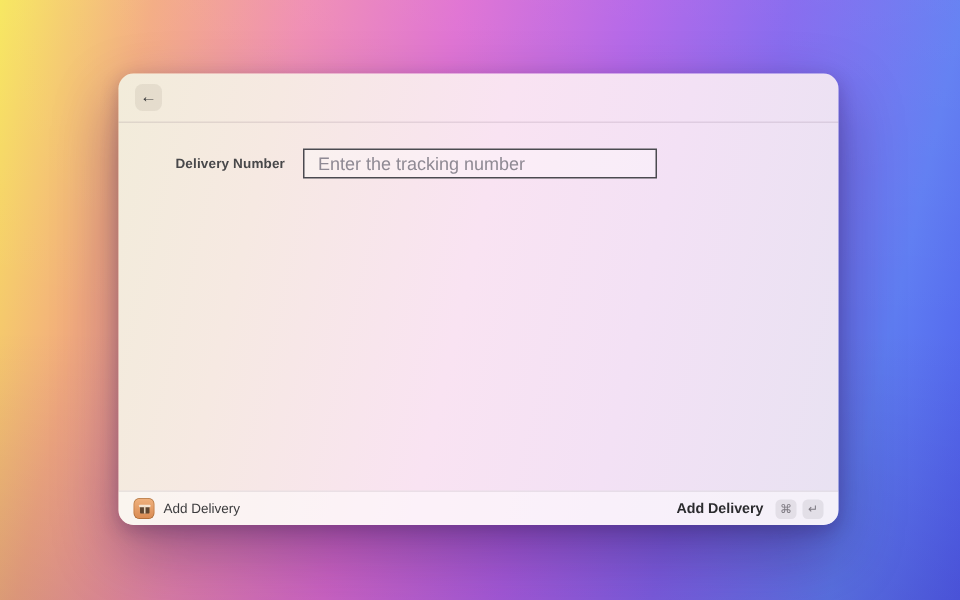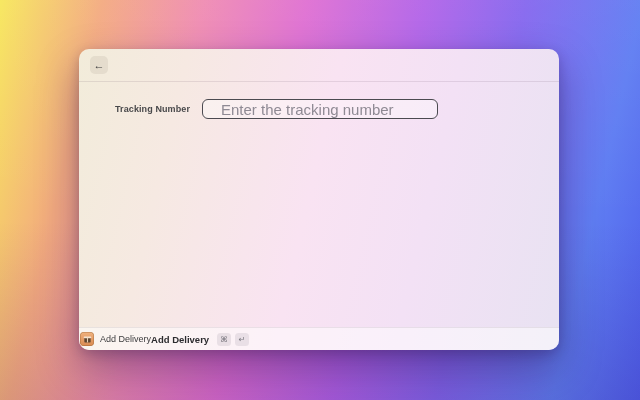--- a/index.html
+++ b/index.html
@@ -33,34 +33,34 @@
   .row { position:absolute; left:0; right:0; height:20px; }
   .row.r1 { top:50px; }
   .row.r2 { top:84px; }
   .field-label {
     position:absolute; left:0; width:111px; line-height:20px;
     text-align:right; font-size:9px; font-weight:bold; color:#48484a;
     letter-spacing:0.1px;
   }
   .field-input {
     position:absolute; left:123px; width:236px; height:20px;
-    border-radius:6px; background:rgba(255,255,255,0.38);
+    border-radius:0; background:rgba(255,255,255,0.38);
     font-family:"Liberation Sans","DejaVu Sans",sans-serif;
-    font-size:15px; color:#3a3a3c; padding:0 18px; outline:none;
+    font-size:12px; color:#3a3a3c; padding:0 9px; outline:none;
   }
   .field-input.focused { border:1.5px solid #4b4a50; }
   .field-input.normal  { border:1px solid rgba(110,85,120,0.30); }
   .field-input::placeholder { color:#8f8a94; opacity:1; }
 
   .footer {
     position:absolute; left:0; right:0; bottom:0; height:23px;
     background:rgba(255,255,255,0.50);
     border-top:1px solid rgba(80,60,80,0.10);
-    display:flex; align-items:center; justify-content:flex-start;
-    padding:0 1px;
+    display:flex; align-items:center; justify-content:space-between;
+    padding:0 10px;
   }
   .footer-left { display:flex; align-items:center; gap:6px; }
   .app-icon {
     width:14px; height:14px; border-radius:4px;
     background:linear-gradient(180deg,#f0b27e 0%,#d98a51 100%);
     box-shadow:inset 0 0 0 0.5px rgba(120,70,20,0.5);
     display:flex; align-items:center; justify-content:center;
   }
   .footer-title { font-size:9px; color:#3c3c3e; }
   .footer-right { display:flex; align-items:center; gap:4px; }
@@ -77,21 +77,21 @@
 
 <div class="window">
 
   <div class="titlebar">
     <div class="back-btn">
       <span>←</span>
     </div>
   </div>
 
   <div class="row r1">
-    <div class="field-label">Tracking Number</div>
+    <div class="field-label">Delivery Number</div>
     <input class="field-input focused" type="text" placeholder="Enter the tracking number" style="">
   </div>
 
   <div class="row r2">
   </div>
 
   <div class="footer">
     <div class="footer-left">
       <div class="app-icon">
         <svg width="9" height="9" viewBox="0 0 10 10">

